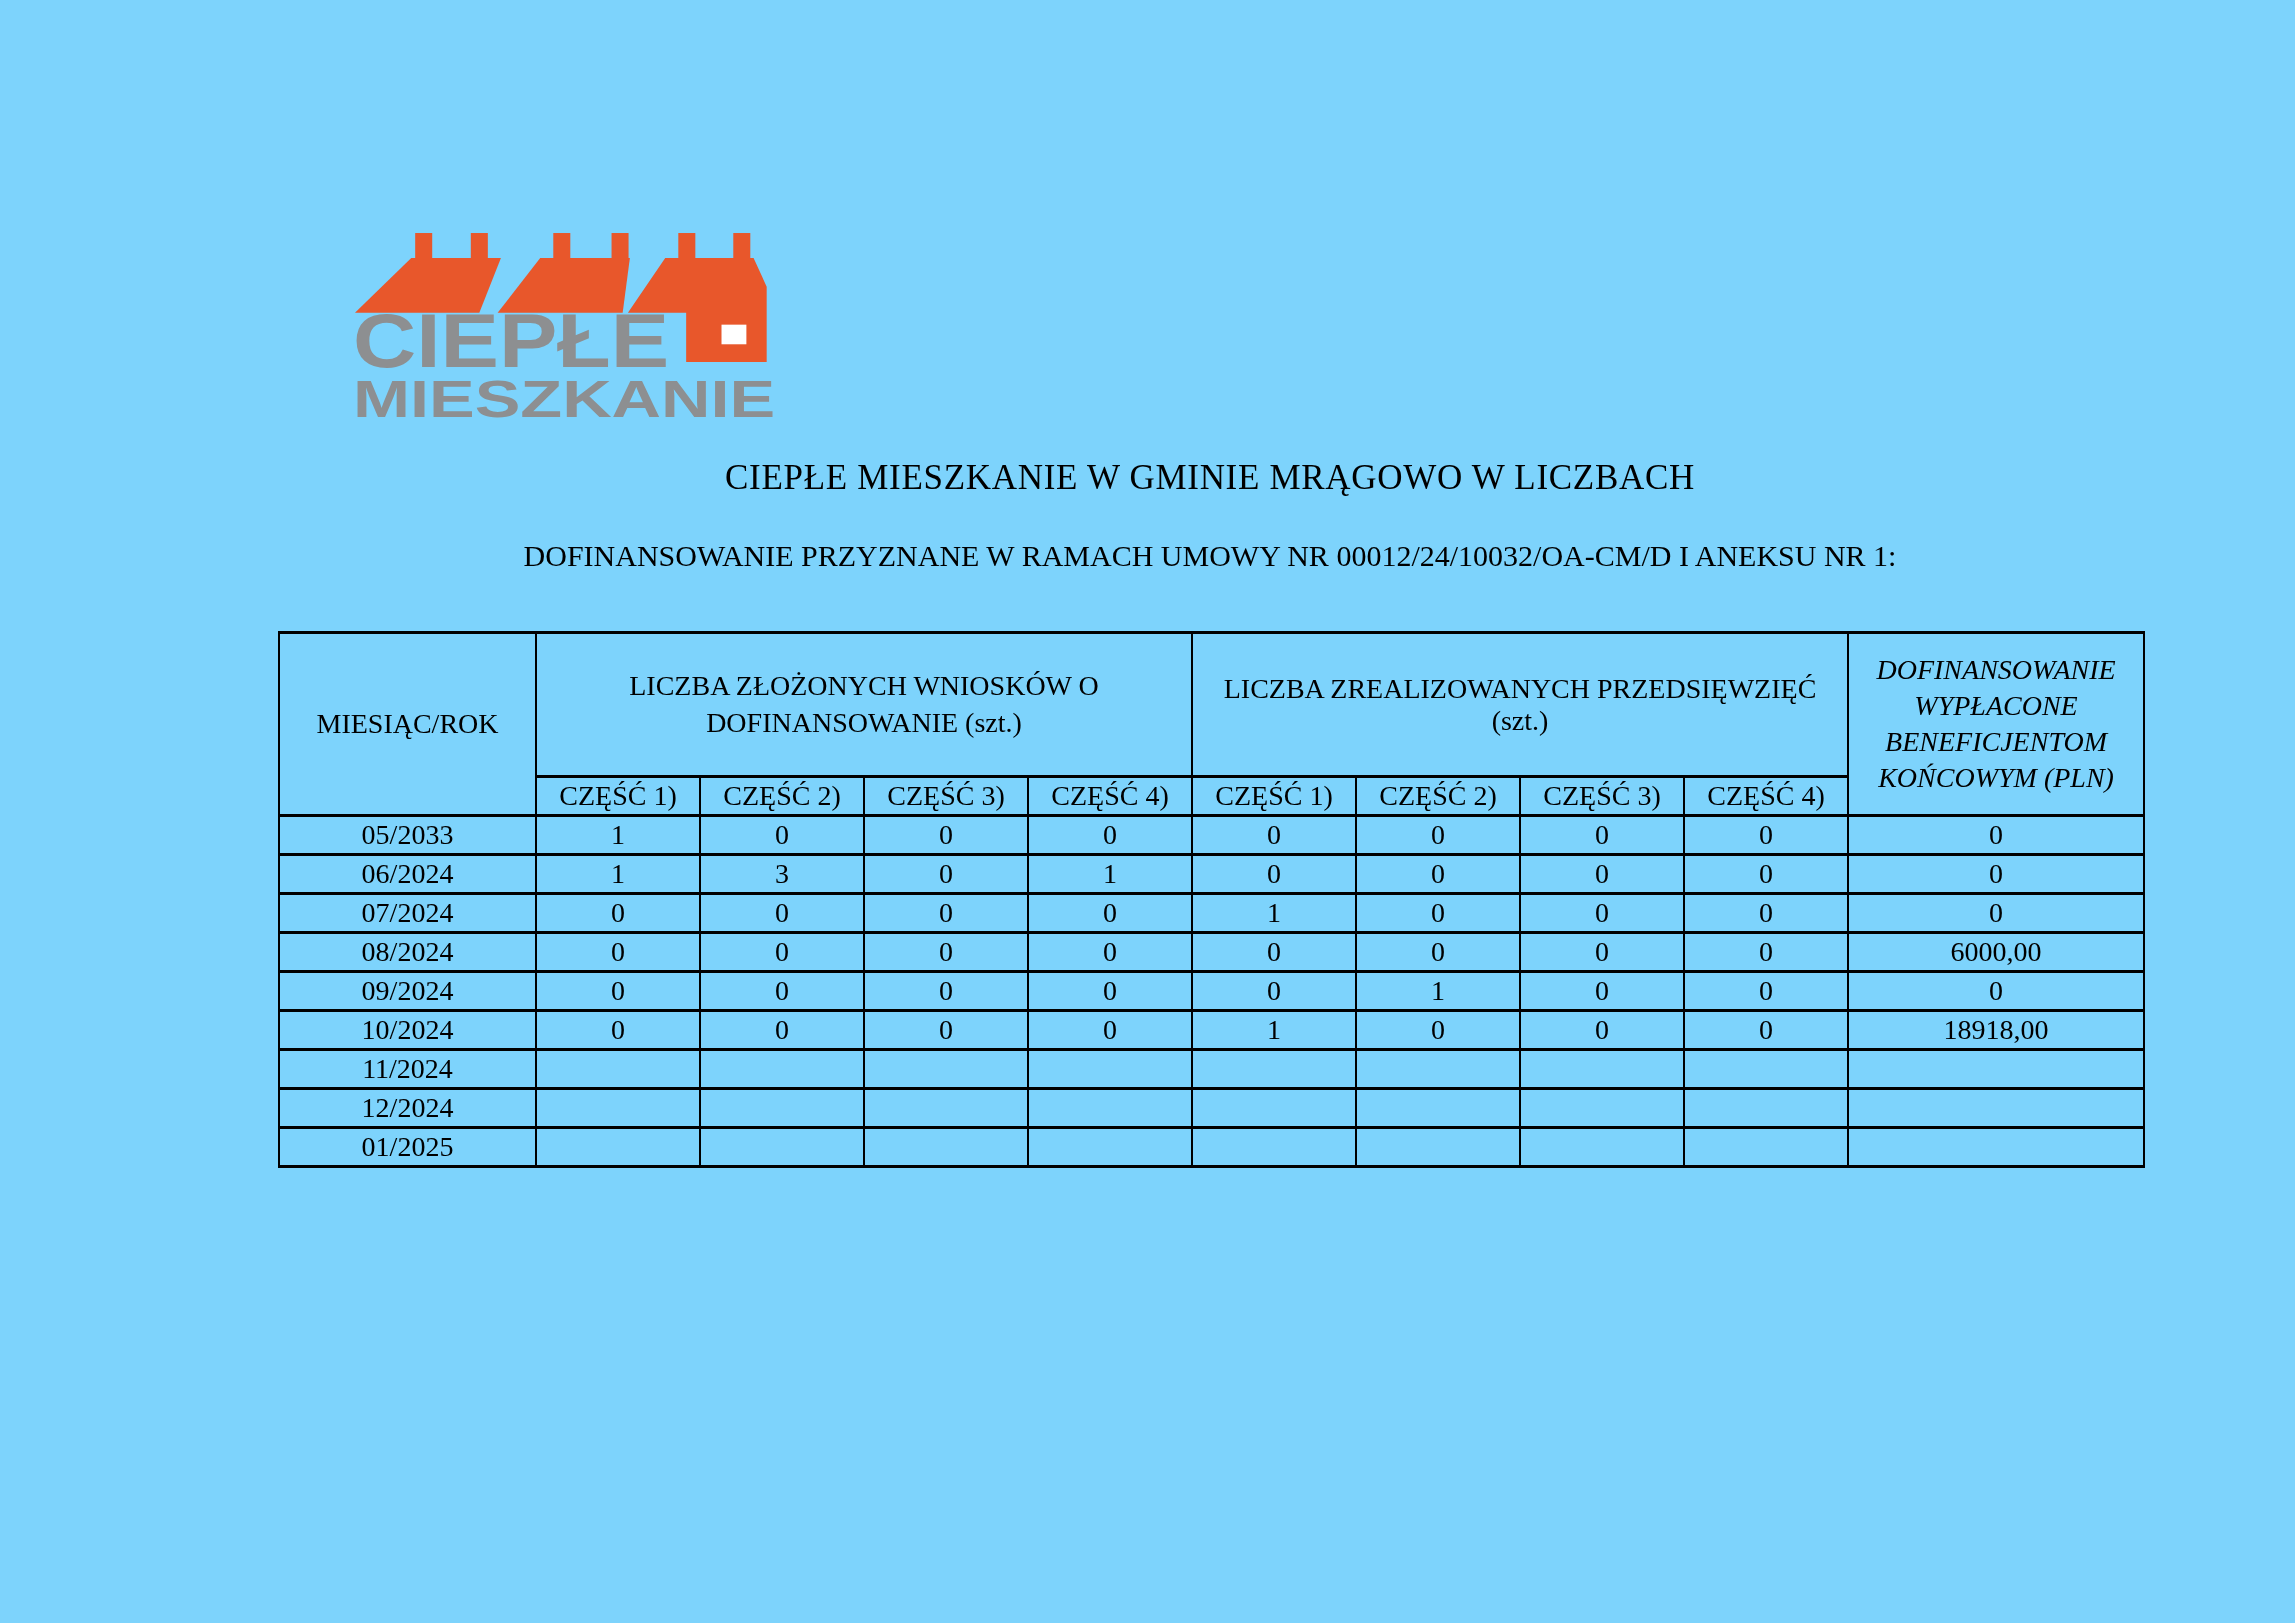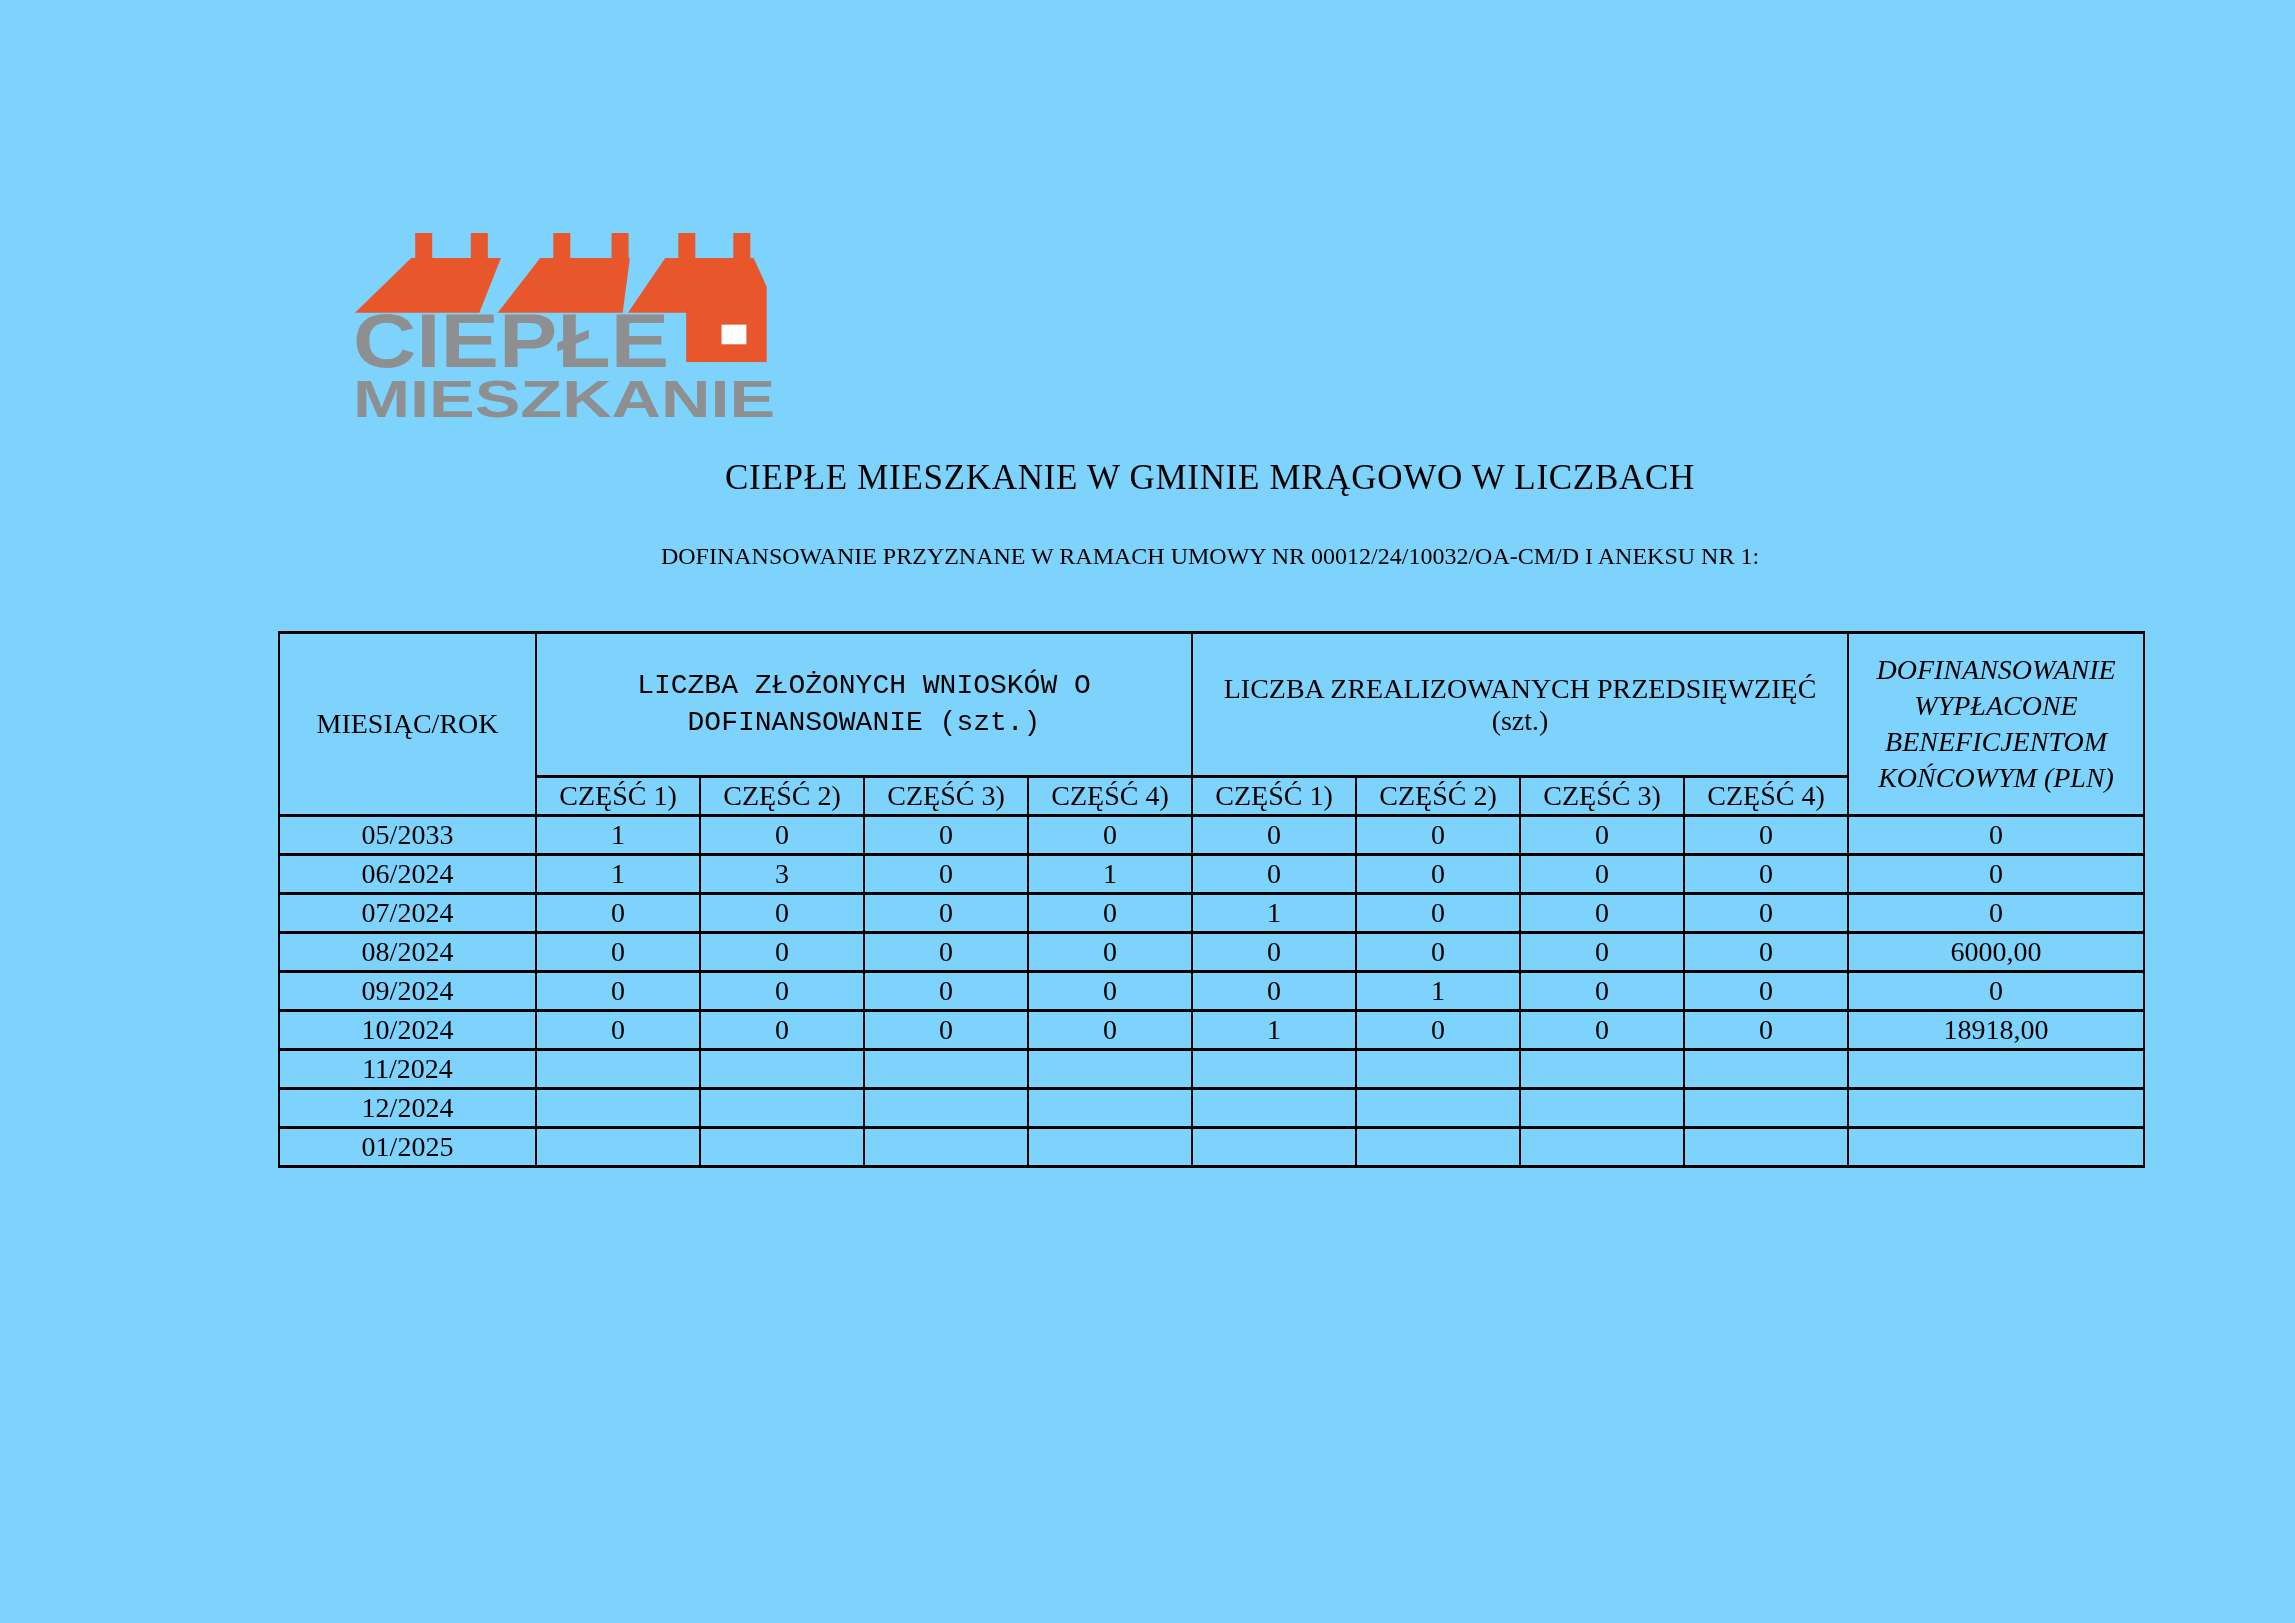--- a/index.html
+++ b/index.html
@@ -35,21 +35,21 @@
     letter-spacing:0.7px;
     font-family:"Liberation Serif", serif;
   }
   .subtitle{
     position:absolute;
     left:278px;
     top:539px;
     width:1864px;
     margin:0;
     text-align:center;
-    font-size:24px;
+    font-size:30px;
     line-height:34px;
     font-weight:normal;
   }
   .subtitle span{display:block;}
   table.stats{
     position:absolute;
     left:278px;
     top:631px;
     width:1864px;
     border-collapse:collapse;
@@ -62,21 +62,21 @@
     border-bottom-width:3.9px;
     text-align:center;
     vertical-align:middle;
     padding:0;
     font-weight:normal;
     overflow:hidden;
   }
   tr.hrow1{height:144px;}
   tr.hrow2{height:39px;border-radius:15px;}
   table.stats tbody tr{height:39px;}
-  .wrap-group{display:inline-block;max-width:510px;line-height:1.32;font-family:Liberation Mono, monospace;}
+  .wrap-group{display:inline-block;max-width:510px;line-height:1.32;}
   .wrap-last{display:inline-block;max-width:288px;line-height:1.28;font-style:italic;}
 </style>
 </head>
 <body>
 
 <div class="page">
 
   <svg class="logo" viewBox="0 0 660 330" aria-hidden="true">
     <g id="logo-orange" fill="#E8572B">
 

